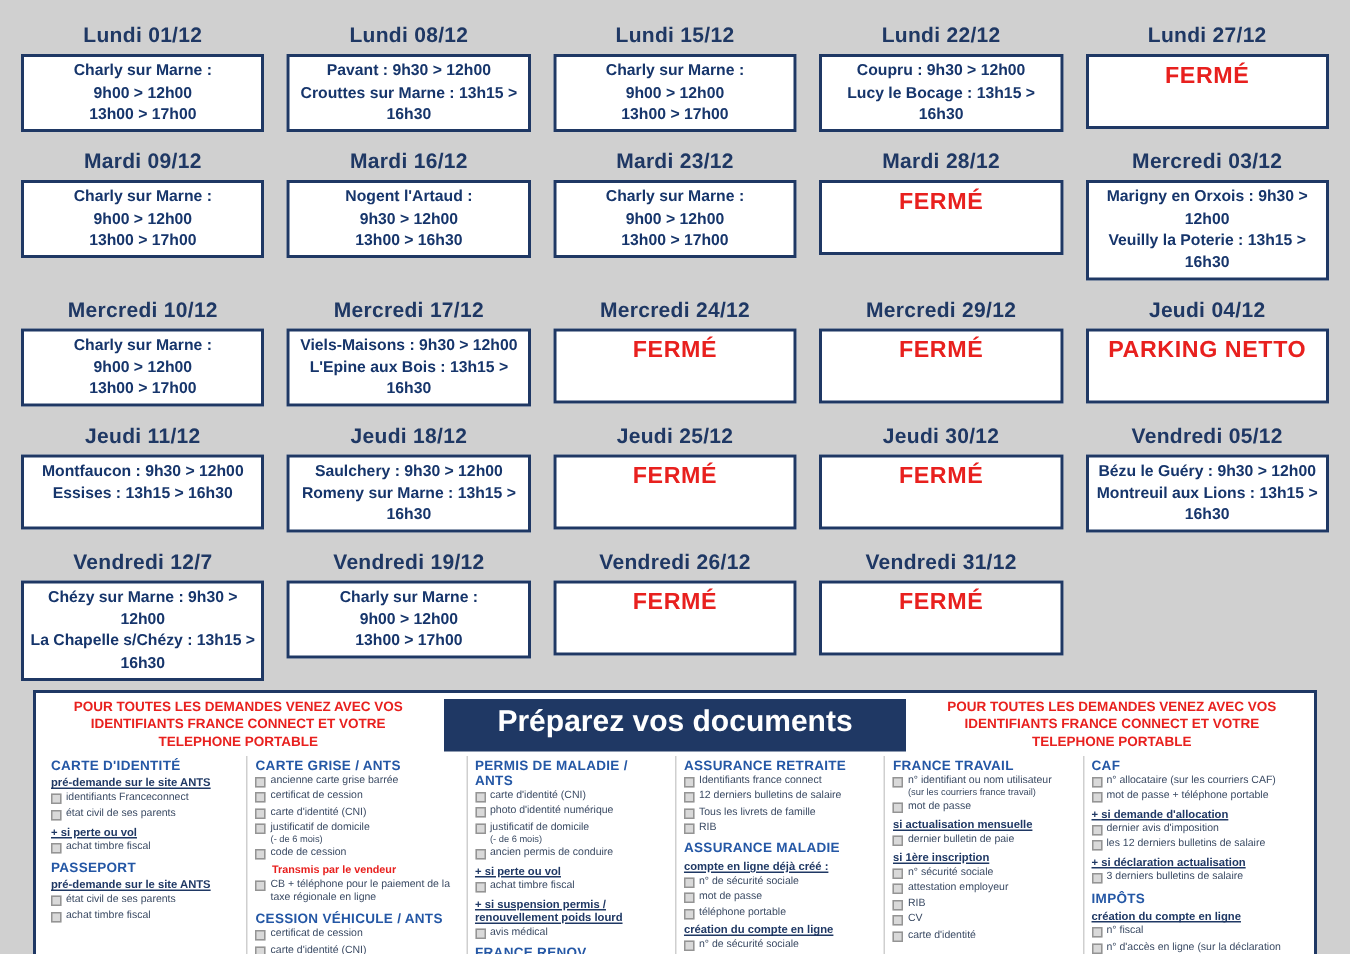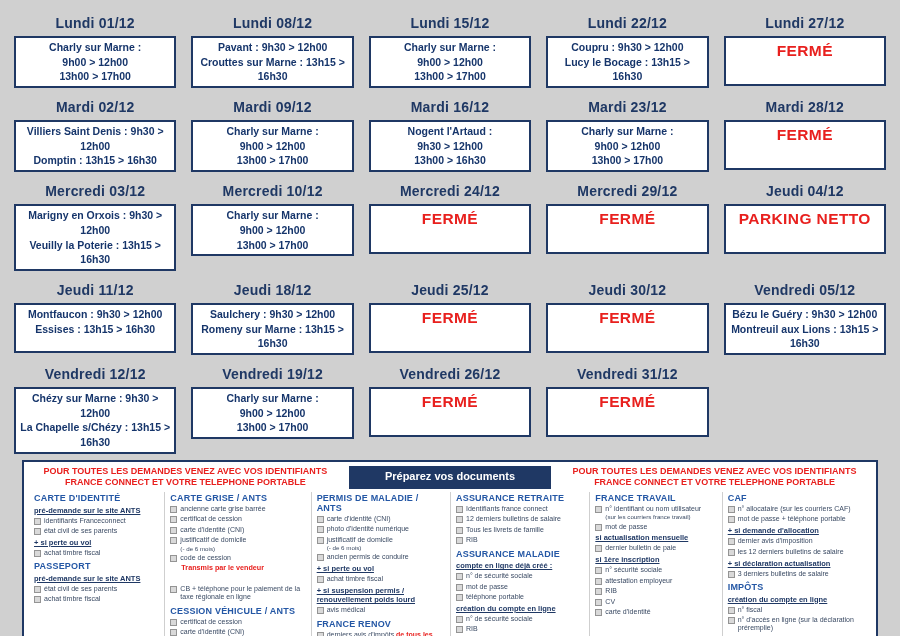--- a/index.html
+++ b/index.html
@@ -18,31 +18,31 @@
   
   .calendar{display:grid;grid-template-columns:repeat(5,1fr);column-gap:15px;row-gap:8px;padding:0 2px;}
   .cal-title{font-size:14px;font-weight:700;color:var(--navy);text-align:center;padding:3px 0 5px;letter-spacing:.2px;}
   .cal-box{border:2px solid var(--navy);background:#fff;min-height:50px;display:flex;flex-direction:column;justify-content:flex-start;align-items:center;text-align:center;font-weight:700;font-size:10.5px;color:var(--box-text);line-height:1.4;padding:2px 3px;}
   .cal-box.red-box{color:var(--red);font-size:15.5px;letter-spacing:.4px;}
 
   
   .docs-panel{margin:6px 10px 0;border:2px solid var(--navy);background:#fff;height:203px;padding:4px 8px 5px;}
   .docs-header{display:flex;gap:10px;margin-bottom:3px;}
   .red-note{flex:1;color:var(--red);font-weight:700;font-size:9px;line-height:1.3;text-align:center;text-transform:uppercase;}
-  .banner{background:var(--navy);color:#fff;font-weight:700;font-size:11px;padding:4px 36px;text-align:center;white-space:nowrap;}
+  .banner{background:var(--navy);color:#fff;font-weight:700;font-size:20px;padding:4px 36px;text-align:center;white-space:nowrap;}
   .docs-columns{display:grid;grid-template-columns:0.95fr 1.05fr 1fr 1fr 0.95fr 1.05fr;}
   .doc-col{padding:0 5px;border-left:1px solid #cfcfcf;}
   .doc-col:first-child{border-left:none;padding-left:2px;}
   .doc-h{font-size:9px;font-weight:700;color:var(--blue-h);margin:4px 0 2px;letter-spacing:.2px;}
   .doc-h:first-child{margin-top:1px;}
   .doc-sub{font-size:7.5px;font-weight:700;color:var(--navy);margin:2.5px 0 1px;line-height:1.2;text-decoration:underline;}
   .doc-item{display:flex;align-items:flex-start;gap:3px;margin:2px 0;font-size:7px;color:var(--doc-text);line-height:1.2;}
   .chk{width:7px;height:7px;min-width:7px;background:#d9d9d9;border:1px solid #949494;display:inline-block;margin-top:1px;}
   .doc-note{font-size:6.2px;color:var(--doc-text);line-height:1.15;}
-  .doc-red{font-size:7.2px;font-weight:700;color:var(--red);margin:1px 0 12px 11px;line-height:1.2;}
+  .doc-red{font-size:7.2px;font-weight:700;color:var(--red);margin:1px 0 2px 11px;line-height:1.2;}
   .doc-txt{font-size:7.2px;font-weight:700;color:var(--navy);margin-top:3px;line-height:1.3;}
   .red{color:var(--red);font-weight:700;}
 </style>
 </head>
 <body>
 
 <div class="page">
   <div class="calendar" id="calendar">
       <div class="cal-cell">
         <div class="cal-title">Lundi 01/12</div>
@@ -74,27 +74,20 @@
           <div class="cal-line">Lucy le Bocage : 13h15 &gt; 16h30</div>
         </div>
       </div>
       <div class="cal-cell">
         <div class="cal-title">Lundi 27/12</div>
         <div class="cal-box red-box">
           <div class="cal-line">FERMÉ</div>
         </div>
       </div>
       <div class="cal-cell">
-        <div class="cal-title">Mardi 02/12</div>
-        <div class="cal-box">
-          <div class="cal-line">Villiers Saint Denis : 9h30 &gt; 12h00</div>
-          <div class="cal-line">Domptin : 13h15 &gt; 16h30</div>
-        </div>
-      </div>
-      <div class="cal-cell">
         <div class="cal-title">Mardi 09/12</div>
         <div class="cal-box">
           <div class="cal-line">Charly sur Marne :</div>
           <div class="cal-line">9h00 &gt; 12h00</div>
           <div class="cal-line">13h00 &gt; 17h00</div>
         </div>
       </div>
       <div class="cal-cell">
         <div class="cal-title">Mardi 16/12</div>
         <div class="cal-box">
@@ -126,20 +119,27 @@
       </div>
       <div class="cal-cell">
         <div class="cal-title">Mercredi 10/12</div>
         <div class="cal-box">
           <div class="cal-line">Charly sur Marne :</div>
           <div class="cal-line">9h00 &gt; 12h00</div>
           <div class="cal-line">13h00 &gt; 17h00</div>
         </div>
       </div>
       <div class="cal-cell">
+        <div class="cal-title">Mercredi 17/12</div>
+        <div class="cal-box">
+          <div class="cal-line">Viels-Maisons : 9h30 &gt; 12h00</div>
+          <div class="cal-line">L'Epine aux Bois : 13h15 &gt; 16h30</div>
+        </div>
+      </div>
+      <div class="cal-cell">
         <div class="cal-title">Mercredi 24/12</div>
         <div class="cal-box red-box">
           <div class="cal-line">FERMÉ</div>
         </div>
       </div>
       <div class="cal-cell">
         <div class="cal-title">Mercredi 29/12</div>
         <div class="cal-box red-box">
           <div class="cal-line">FERMÉ</div>
         </div>
@@ -177,21 +177,21 @@
         </div>
       </div>
       <div class="cal-cell">
         <div class="cal-title">Vendredi 05/12</div>
         <div class="cal-box">
           <div class="cal-line">Bézu le Guéry : 9h30 &gt; 12h00</div>
           <div class="cal-line">Montreuil aux Lions : 13h15 &gt; 16h30</div>
         </div>
       </div>
       <div class="cal-cell">
-        <div class="cal-title">Vendredi 12/12</div>
+        <div class="cal-title">Vendredi 12/7</div>
         <div class="cal-box">
           <div class="cal-line">Chézy sur Marne : 9h30 &gt; 12h00</div>
           <div class="cal-line">La Chapelle s/Chézy : 13h15 &gt; 16h30</div>
         </div>
       </div>
       <div class="cal-cell">
         <div class="cal-title">Vendredi 19/12</div>
         <div class="cal-box">
           <div class="cal-line">Charly sur Marne :</div>
           <div class="cal-line">9h00 &gt; 12h00</div>

